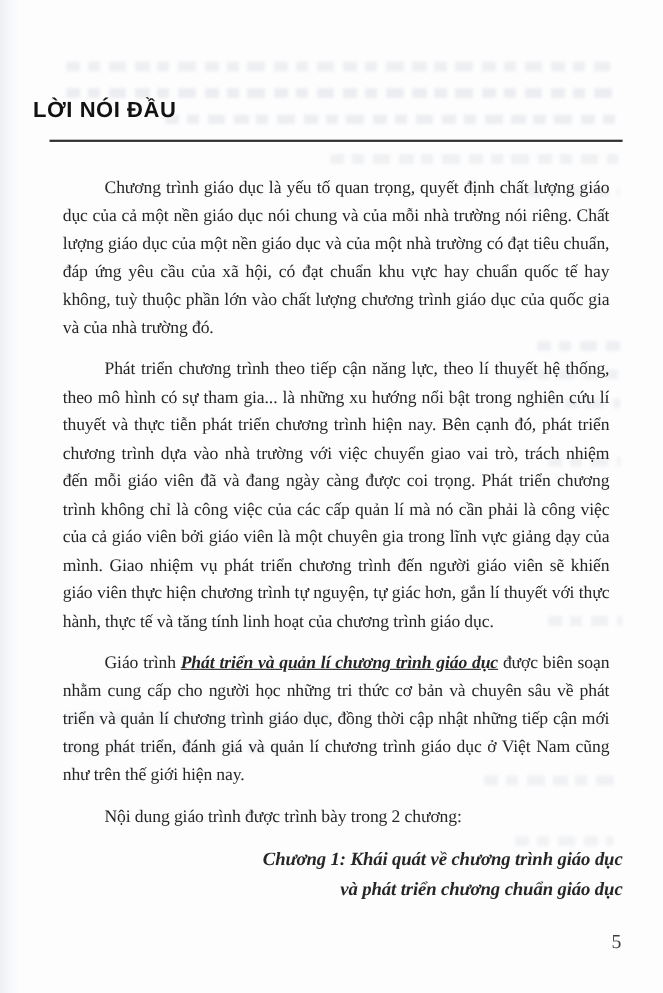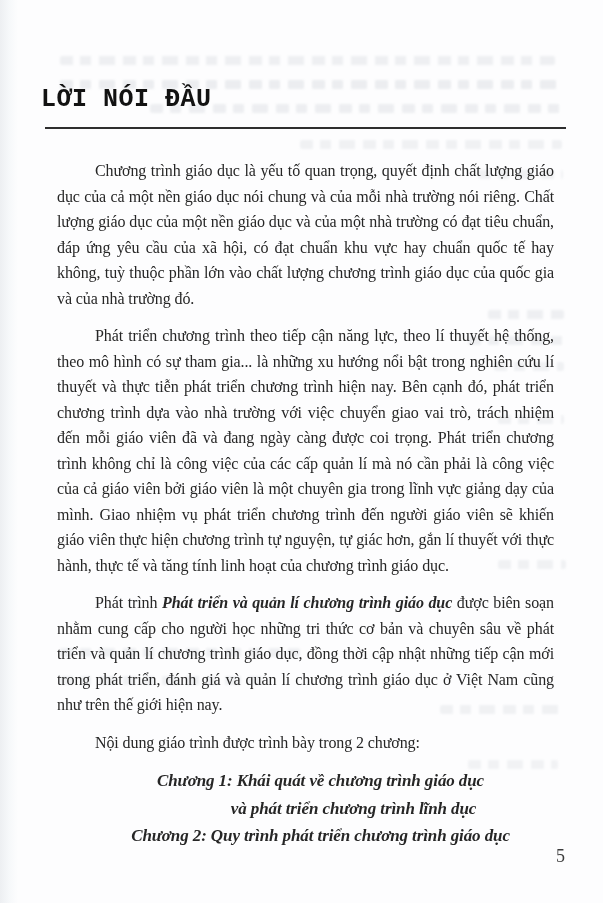--- a/index.html
+++ b/index.html
@@ -6,42 +6,42 @@
   .page{
     position:relative;
     width:603px;height:903px;
     margin:0 auto;
     background:linear-gradient(90deg,#edeff2 0px,#f6f8fa 9px,#fdfdfe 18px,#fdfdfe 100%);
     overflow:hidden;
     font-family:"Liberation Serif","DejaVu Serif",serif;
     color:#262626;
   }
   .title{
-    position:absolute;left:41px;top:84px;margin:0;
-    font-family:Liberation Mono, monospace;
-    font-weight:bold;font-size:25px;letter-spacing:.5px;
+    position:absolute;left:30px;top:84px;margin:0;
+    font-family:Liberation Sans, sans-serif;
+    font-weight:bold;font-size:20px;letter-spacing:.5px;
     color:#121212;line-height:32px;
   }
   .rule{
     position:absolute;left:45px;top:127px;width:521px;height:2px;
     background:#2e2e2e;
   }
   .content{
     position:absolute;left:45px;top:146px;width:521px;
     font-size:16px;line-height:25.5px;letter-spacing:-0.1px;
     text-align:justify;
   }
   .para{margin:12px;text-indent:38px;}
-  .emph{font-weight:bold;font-style:italic;}
+  .emph{font-weight:bold;font-style:italic;text-decoration:underline;}
   .chapters{margin-top:2px;}
   .ch{
     margin:0;padding-left:30px;
     font-weight:bold;font-style:italic;
     font-size:17px;line-height:27.6px;
-    text-align:center;text-indent:0;
+    text-align:right;text-indent:0;
   }
   .ch.cont{padding-left:96px;}
   .pageno{
     position:absolute;right:38px;top:846px;
     font-size:18px;color:#3c3c3c;
   }
   
   .ghost{
     position:absolute;height:9px;border-radius:2px;color:#96a0ab;
     background:repeating-linear-gradient(90deg,
@@ -70,24 +70,23 @@
   <div class="ghost" style="left:60px;top:676px;width:210px;opacity:.12;"></div>
   <div class="ghost" style="left:440px;top:705px;width:120px;opacity:.12;"></div>
   <div class="ghost" style="left:468px;top:760px;width:90px;opacity:.11;"></div>
 
   <h1 class="title">LỜI NÓI ĐẦU</h1>
   <div class="rule"></div>
 
   <div class="content">
     <p class="para">Chương trình giáo dục là yếu tố quan trọng, quyết định chất lượng giáo dục của cả một nền giáo dục nói chung và của mỗi nhà trường nói riêng. Chất lượng giáo dục của một nền giáo dục và của một nhà trường có đạt tiêu chuẩn, đáp ứng yêu cầu của xã hội, có đạt chuẩn khu vực hay chuẩn quốc tế hay không, tuỳ thuộc phần lớn vào chất lượng chương trình giáo dục của quốc gia và của nhà trường đó.</p>
     <p class="para">Phát triển chương trình theo tiếp cận năng lực, theo lí thuyết hệ thống, theo mô hình có sự tham gia... là những xu hướng nổi bật trong nghiên cứu lí thuyết và thực tiễn phát triển chương trình hiện nay. Bên cạnh đó, phát triển chương trình dựa vào nhà trường với việc chuyển giao vai trò, trách nhiệm đến mỗi giáo viên đã và đang ngày càng được coi trọng. Phát triển chương trình không chỉ là công việc của các cấp quản lí mà nó cần phải là công việc của cả giáo viên bởi giáo viên là một chuyên gia trong lĩnh vực giảng dạy của mình. Giao nhiệm vụ phát triển chương trình đến người giáo viên sẽ khiến giáo viên thực hiện chương trình tự nguyện, tự giác hơn, gắn lí thuyết với thực hành, thực tế và tăng tính linh hoạt của chương trình giáo dục.</p>
-    <p class="para"><span>Phát trình </span><span class="emph">Phát triển và quản lí chương trình giáo dục</span><span> được biên soạn nhằm cung cấp cho người học những tri thức cơ bản và chuyên sâu về phát triển và quản lí chương trình giáo dục, đồng thời cập nhật những tiếp cận mới trong phát triển, đánh giá và quản lí chương trình giáo dục ở Việt Nam cũng như trên thế giới hiện nay.</span></p>
+    <p class="para"><span>Giáo trình </span><span class="emph">Phát triển và quản lí chương trình giáo dục</span><span> được biên soạn nhằm cung cấp cho người học những tri thức cơ bản và chuyên sâu về phát triển và quản lí chương trình giáo dục, đồng thời cập nhật những tiếp cận mới trong phát triển, đánh giá và quản lí chương trình giáo dục ở Việt Nam cũng như trên thế giới hiện nay.</span></p>
     <p class="para">Nội dung giáo trình được trình bày trong 2 chương:</p>
 
     <div class="chapters">
       <p class="ch">Chương 1: Khái quát về chương trình giáo dục</p>
-      <p class="ch cont">và phát triển chương trình lĩnh dục</p>
-      <p class="ch">Chương 2: Quy trình phát triển chương trình giáo dục</p>
+      <p class="ch cont">và phát triển chương chuẩn giáo dục</p>
     </div>
   </div>
 
   <div class="pageno">5</div>
 </div>
 
 </body></html>

